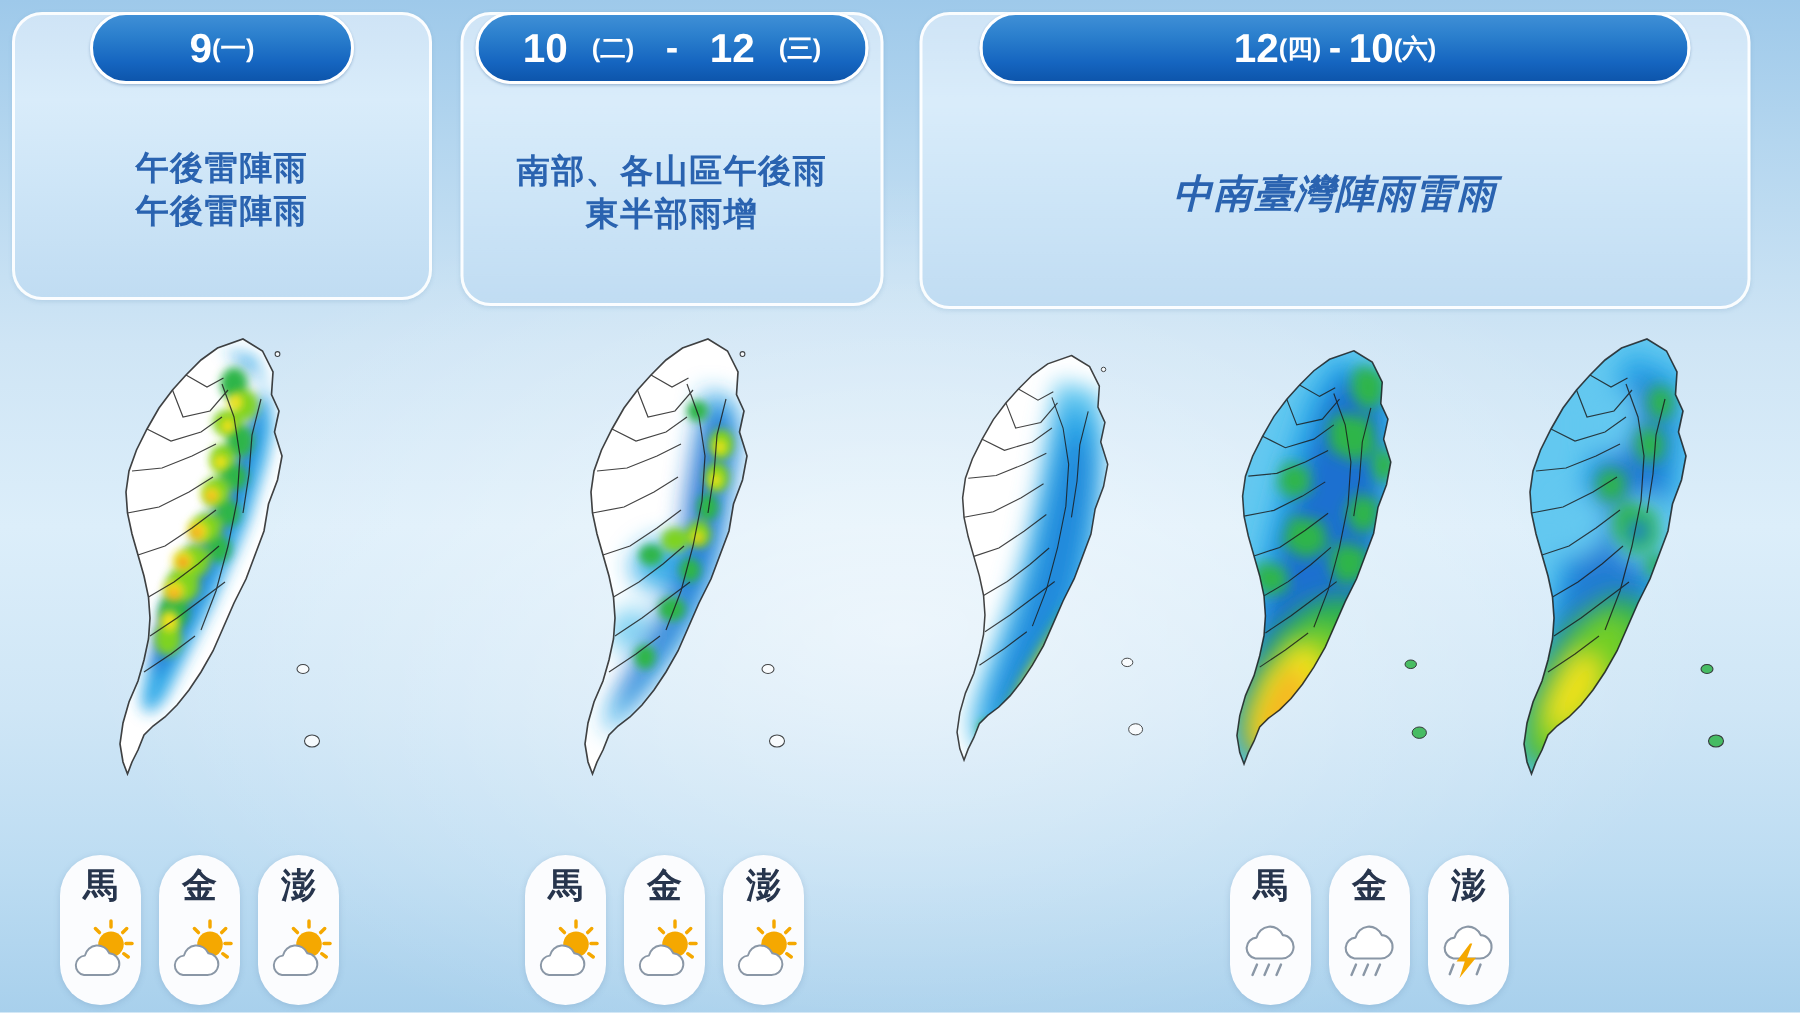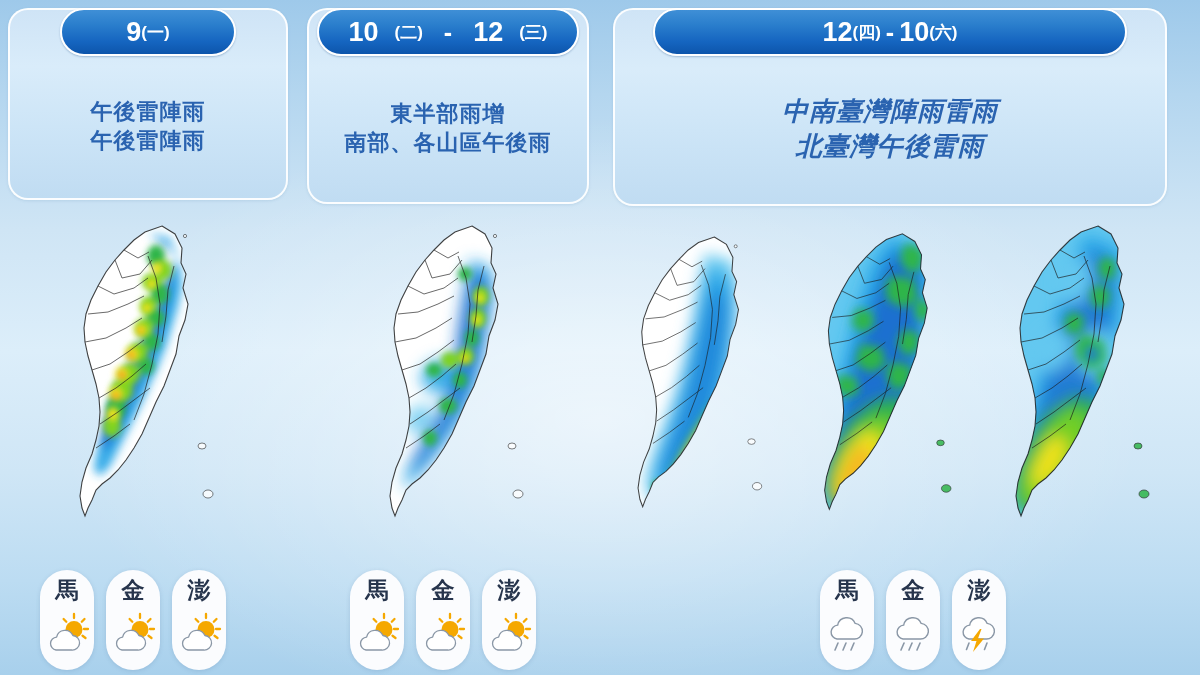--- a/index.html
+++ b/index.html
@@ -92,36 +92,35 @@
 
   <div class="card" id="card2">
     <div class="pill">
       <span class="d">10</span>
         <span class="w">(二)</span>
         <span class="dash">-</span>
         <span class="d">12</span>
         <span class="w">(三)</span>
     </div>
     <div class="card-body">
+      <div>南部、各山區午後雨</div>
       <div>東半部雨增</div>
-      <div>南部、各山區午後雨</div>
     </div>
   </div>
 
   <div class="card" id="card3">
     <div class="pill">
       <span class="d">12</span>
         <span class="w">(四)</span>
         <span class="dash">-</span>
         <span class="d">10</span>
         <span class="w">(六)</span>
     </div>
     <div class="card-body">
       <div>中南臺灣陣雨雷雨</div>
-      <div>北臺灣午後雷雨</div>
     </div>
   </div>
 
 </div>
 
 <div class="maps">
 
   <svg width="0" height="0" style="position:absolute" aria-hidden="true">
     <defs>
       <clipPath id="twclip" clipPathUnits="userSpaceOnUse">

